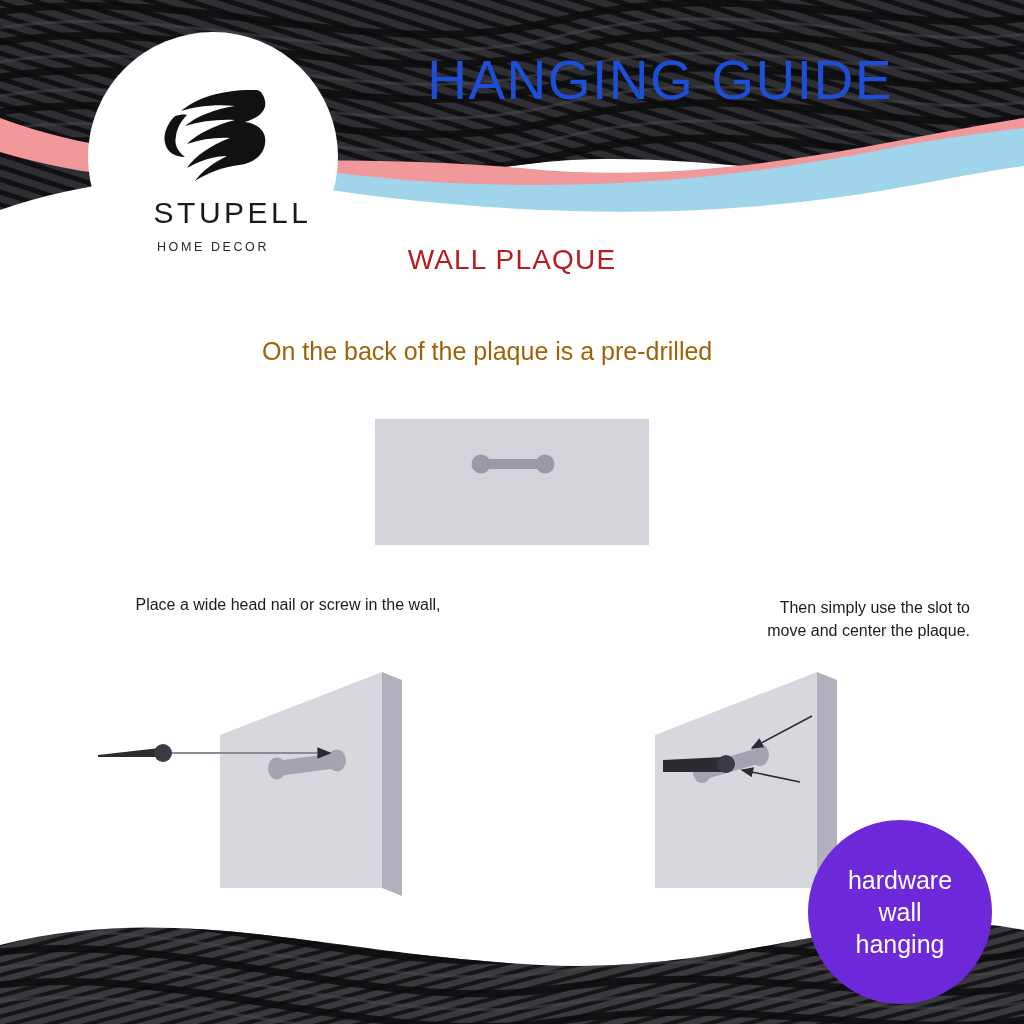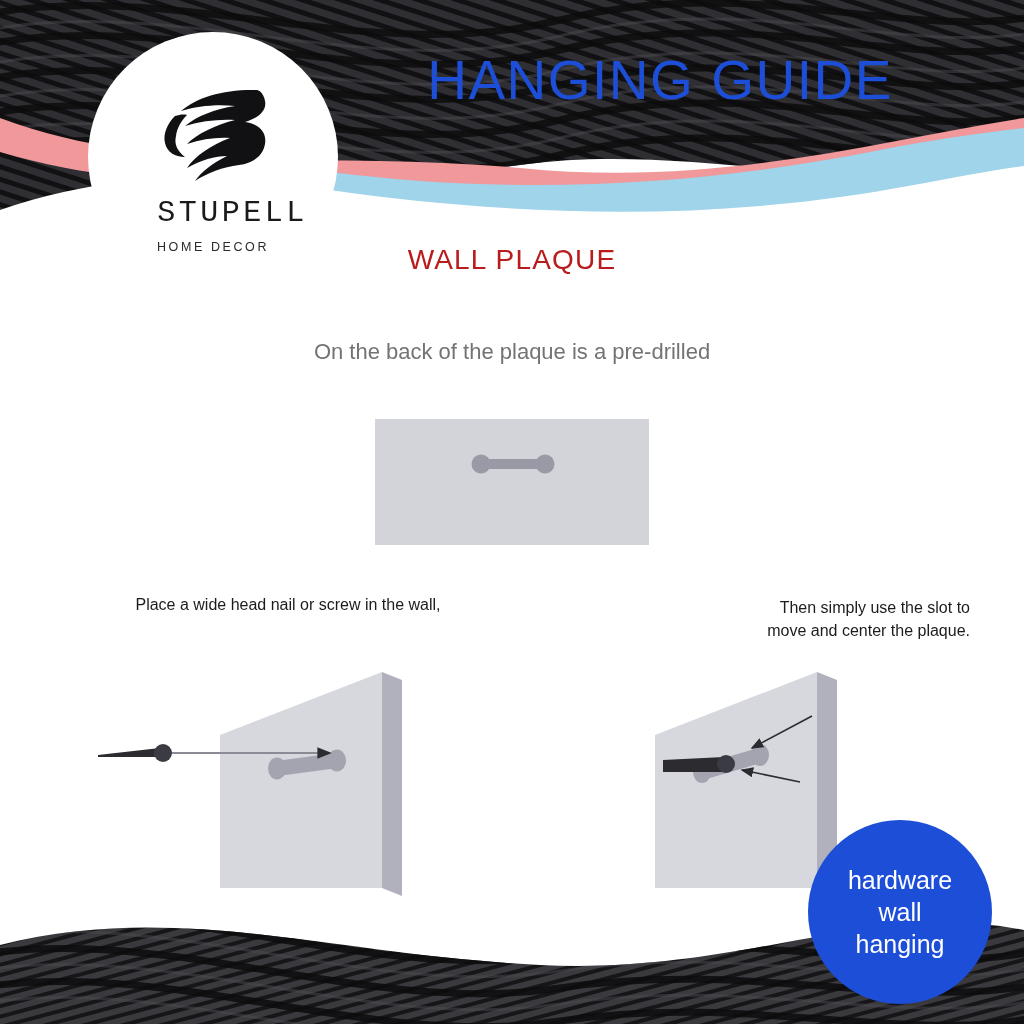--- a/index.html
+++ b/index.html
@@ -48,21 +48,21 @@
     justify-content: flex-start;
   }
   #logo-mark {
     margin-top: 48px;
   }
   #logo-word {
     margin-top: 6px;
     font-size: 30px;
     letter-spacing: 3.5px;
     color: #1a1a1a;
-    font-family: Liberation Mono, monospace;
+    font-family: Liberation Sans, sans-serif;
     font-weight: 400;
     margin-left: 39px;
   }
   #logo-sub {
     margin-top: 10px;
     font-size: 12.5px;
     letter-spacing: 2.6px;
     color: #2a2a2a;
     font-family: "Liberation Sans", sans-serif;
   }
@@ -94,23 +94,22 @@
     letter-spacing: 1.2px;
     z-index: 5;
   }
 
   
   #step1-caption {
     position: absolute;
     left: 262px;
     top: 338px;
     width: 500px;
-    text-align: center;
-    color: #737373;
-    font-size: 22px;
+    color: #a16207;
+    font-size: 25px;
     line-height: 27px;
     z-index: 5;
   }
   #plaque-back {
     position: absolute;
     left: 375px;
     top: 419px;
     width: 274px;
     height: 126px;
     background: #d3d4da;
@@ -142,21 +141,21 @@
   }
 
   
   #hardware-badge {
     position: absolute;
     left: 808px;
     top: 820px;
     width: 184px;
     height: 184px;
     border-radius: 50%;
-    background: #1d4ed8;
+    background: #6d28d9;
     z-index: 7;
     display: flex;
     flex-direction: column;
     align-items: center;
     justify-content: center;
     color: #ffffff;
     font-size: 25px;
     line-height: 32px;
     text-align: center;
   }

